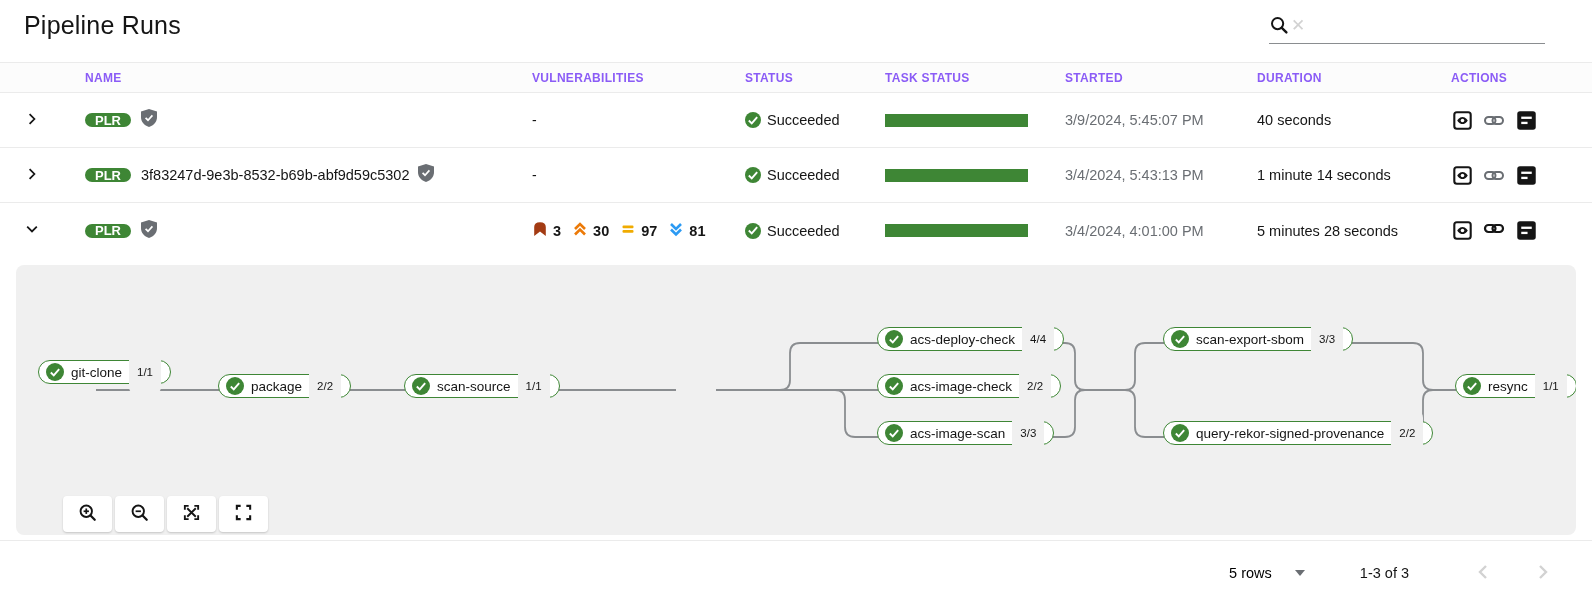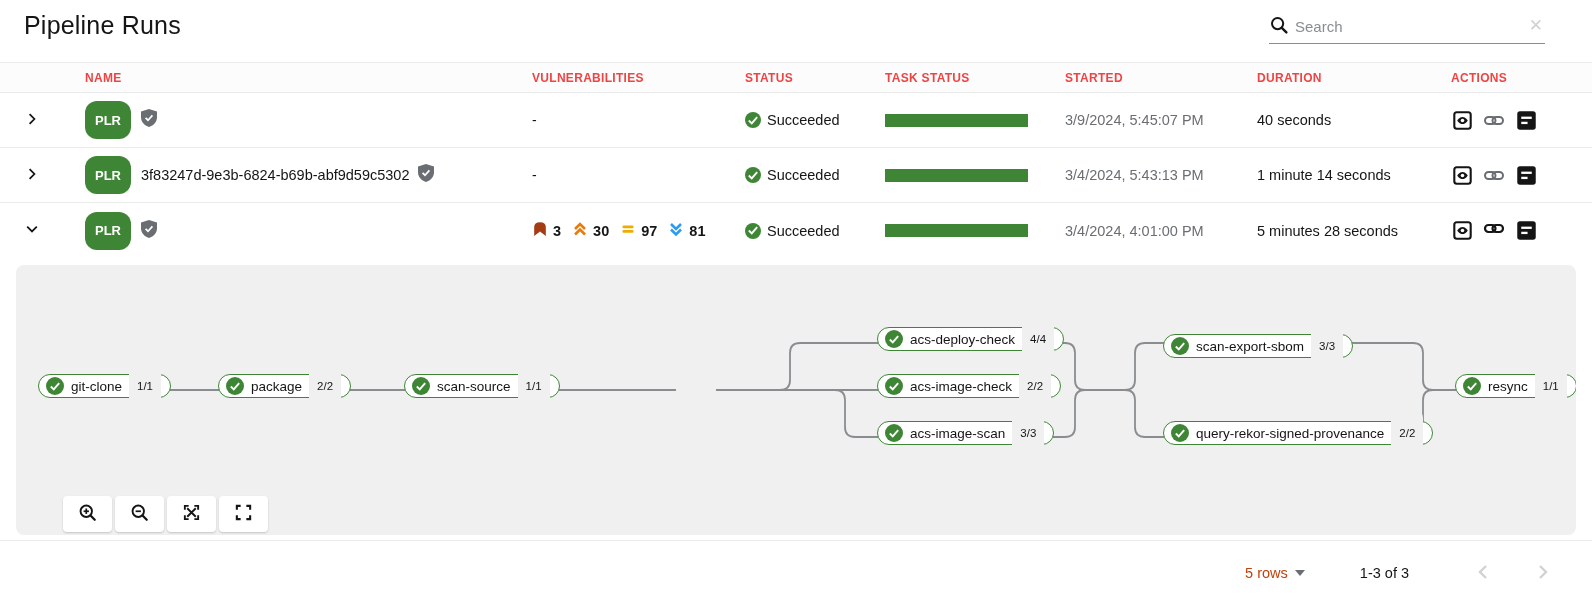--- a/index.html
+++ b/index.html
@@ -13,28 +13,28 @@
     display:flex; align-items:center; border-bottom:1px solid #8a8d90; }
   .searchbox svg { flex:0 0 auto; }
   .searchbox input { flex:1; border:none; outline:none; background:transparent;
     font-size:15px; padding:0 6px; font-family:inherit; color:#151515; }
   .searchbox input::placeholder { color:#8a8d90; }
   .search-clear { border:none; background:none; color:#d2d2d2; font-size:17px; cursor:pointer; padding:0 2px 2px 2px; line-height:1; }
 
   
   .grid-row { display:grid; grid-template-columns:69px 447px 213px 140px 180px 192px 194px 1fr; align-items:center; }
   .thead { height:31px; border-top:1px solid #ebebeb; border-bottom:1px solid #ebebeb; background:#fcfcfc; }
-  .thead > div { font-size:12px; font-weight:700; color:#ef4444; padding-left:16px; letter-spacing:.3px; }
+  .thead > div { font-size:12px; font-weight:700; color:#8b5cf6; padding-left:16px; letter-spacing:.3px; }
   .trow { height:55px; border-bottom:1px solid #ebebeb; }
   .trow.expanded { border-bottom:none; }
   .trow > div { padding-left:16px; display:flex; align-items:center; }
   .cell-expand { padding-left:22px !important; }
   .expand-btn { border:none; background:none; cursor:pointer; width:20px; height:20px; display:flex; align-items:center; justify-content:center; }
   .plr-badge { display:inline-flex; align-items:center; justify-content:center; background:var(--success_green);
-    color:#fff; font-weight:700; font-size:13px; height:38px; padding:0 10px; border-radius:12px; margin-right:10px; }
+    color:#fff; font-weight:700; font-size:13px; height:14px; padding:0 10px; border-radius:12px; margin-right:10px; }
   .run-name { font-size:14.5px; margin-right:9px; white-space:nowrap; }
   .dash { font-size:14px; }
   .status-cell { gap:6px; font-size:14.5px; }
   .succ-circle { width:16px; height:16px; border-radius:50%; background:var(--success_green);
     display:inline-flex; align-items:center; justify-content:center; flex:0 0 auto; }
   .task-bar { width:143px; height:13px; background:var(--success_green); }
   .started { color:#6a6e73; font-size:14.5px; }
   .duration { font-size:14.5px; }
   .actions-cell { gap:10px; }
   .action-btn { border:none; background:none; cursor:pointer; width:22px; height:22px; display:flex; align-items:center; justify-content:center; padding:0; }
@@ -54,39 +54,38 @@
     display:inline-flex; align-items:center; justify-content:center; flex:0 0 auto; }
   .node-label { font-size:13.5px; }
   .node-badge { background:#f0f0f0; border-radius:9px; font-size:11.5px; padding:18px 8px; }
 
   .graph-controls { position:absolute; left:47px; top:231px; display:flex; gap:3px; }
   .gc-btn { width:49px; height:36px; background:#fff; border:none; border-radius:4px;
     box-shadow:0 1px 2px rgba(0,0,0,.18); cursor:pointer; display:flex; align-items:center; justify-content:center; }
 
   
   .footer { height:64px; display:flex; align-items:center; justify-content:flex-end; gap:0; padding-right:30px; }
-  .rows-select { display:flex; align-items:center; gap:7px; font-size:14.5px; color:#c2410c; background:none; border:none; cursor:pointer; font-family:inherit; }
+  .rows-select { display:flex; align-items:center; gap:23px; font-size:14.5px; color:#000000; background:none; border:none; cursor:pointer; font-family:inherit; }
   .caret-down { width:0; height:0; border-left:5px solid transparent; border-right:5px solid transparent; border-top:6px solid #6a6e73; }
   .page-range { font-size:14.5px; margin:0 55px 0 55px; }
   .pg-btn { border:none; background:none; cursor:default; color:#d2d2d2; padding:0 12px; }
   .pg-btn + .pg-btn { margin-left:22px; }
 </style>
 </head>
 <body>
 
 <div class="topbar">
   <div class="page-title">Pipeline Runs</div>
   <div class="searchbox">
     <span>
       <svg width="20" height="20" viewBox="0 0 20 20">
           <circle cx="8.6" cy="8.6" r="5.6" fill="none" stroke="#151515" stroke-width="2"></circle>
           <line x1="12.8" y1="12.8" x2="17.4" y2="17.4" stroke="#151515" stroke-width="2.4" stroke-linecap="round"></line>
         </svg>
     </span>
-    <input type="text" placeholder="Search" style="">
     <button class="search-clear">✕</button>
   </div>
 </div>
 
 <div class="grid-row thead">
   <div></div>
   <div>NAME</div>
   <div>VULNERABILITIES</div>
   <div>STATUS</div>
   <div>TASK STATUS</div>
@@ -151,21 +150,21 @@
 <div class="grid-row trow">
   <div class="cell-expand">
     <button class="expand-btn">
       <span><svg width="16" height="16" viewBox="0 0 20 20">
             <path d="M7 4 L13 10 L7 16" fill="none" stroke="#151515" stroke-width="2.2"></path>
           </svg></span>
     </button>
   </div>
   <div>
     <span class="plr-badge">PLR</span>
-    <span class="run-name">3f83247d-9e3b-6824-b69b-abf9d59c5302</span>
+    <span class="run-name">3f83247d-9e3b-8532-b69b-abf9d59c5302</span>
     <span><svg width="16" height="18" viewBox="0 0 16 18">
           <path d="M8 0 L16 2.6 V8 C16 13.2 12.7 16.3 8 18 C3.3 16.3 0 13.2 0 8 V2.6 Z" fill="#6a6e73"></path>
           <path d="M4.6 8.8 L7 11.2 L11.4 6.4" fill="none" stroke="#fff" stroke-width="1.7"></path>
         </svg></span>
   </div>
   <div class="dash">-</div>
   <div class="status-cell">
     <span class="succ-circle">
         <svg width="10" height="9" viewBox="0 0 12 10">
           <path d="M1 5 L4.5 8.5 L11 1" fill="none" stroke="#fff" stroke-width="2.3"></path>
@@ -292,21 +291,21 @@
         <path d="M950 78 H1049 Q1059 78 1059 88 V115 Q1059 125 1069 125"></path>
         <path d="M950 172 H1049 Q1059 172 1059 162 V135 Q1059 125 1069 125"></path>
         <path d="M1063 125 H1111"></path>
         <path d="M1069 125 H1109 Q1119 125 1119 115 V88 Q1119 78 1129 78 H1230"></path>
         <path d="M1069 125 H1109 Q1119 125 1119 135 V162 Q1119 172 1129 172 H1260"></path>
         <path d="M1240 78 H1397 Q1407 78 1407 88 V115 Q1407 125 1417 125 H1490"></path>
         <path d="M1300 172 H1397 Q1407 172 1407 162 V135 Q1407 125 1417 125"></path>
       </g>
     </svg>
 
-    <div class="node" style="left:22px; top:109px">
+    <div class="node" style="left:22px; top:95px">
       <span class="node-check">
           <svg width="10" height="9" viewBox="0 0 12 10">
             <path d="M1 5 L4.5 8.5 L11 1" fill="none" stroke="#fff" stroke-width="2.3"></path>
           </svg>
         </span>
       <span class="node-label">git-clone</span>
       <span class="node-badge">1/1</span>
     </div>
     <div class="node" style="left:202px; top:109px">
       <span class="node-check">
@@ -346,21 +345,21 @@
     </div>
     <div class="node" style="left:861px; top:156px">
       <span class="node-check">
           <svg width="10" height="9" viewBox="0 0 12 10">
             <path d="M1 5 L4.5 8.5 L11 1" fill="none" stroke="#fff" stroke-width="2.3"></path>
           </svg>
         </span>
       <span class="node-label">acs-image-scan</span>
       <span class="node-badge">3/3</span>
     </div>
-    <div class="node" style="left:1147px; top:69px">
+    <div class="node" style="left:1147px; top:62px">
       <span class="node-check">
           <svg width="10" height="9" viewBox="0 0 12 10">
             <path d="M1 5 L4.5 8.5 L11 1" fill="none" stroke="#fff" stroke-width="2.3"></path>
           </svg>
         </span>
       <span class="node-label">scan-export-sbom</span>
       <span class="node-badge">3/3</span>
     </div>
     <div class="node" style="left:1147px; top:156px">
       <span class="node-check">

